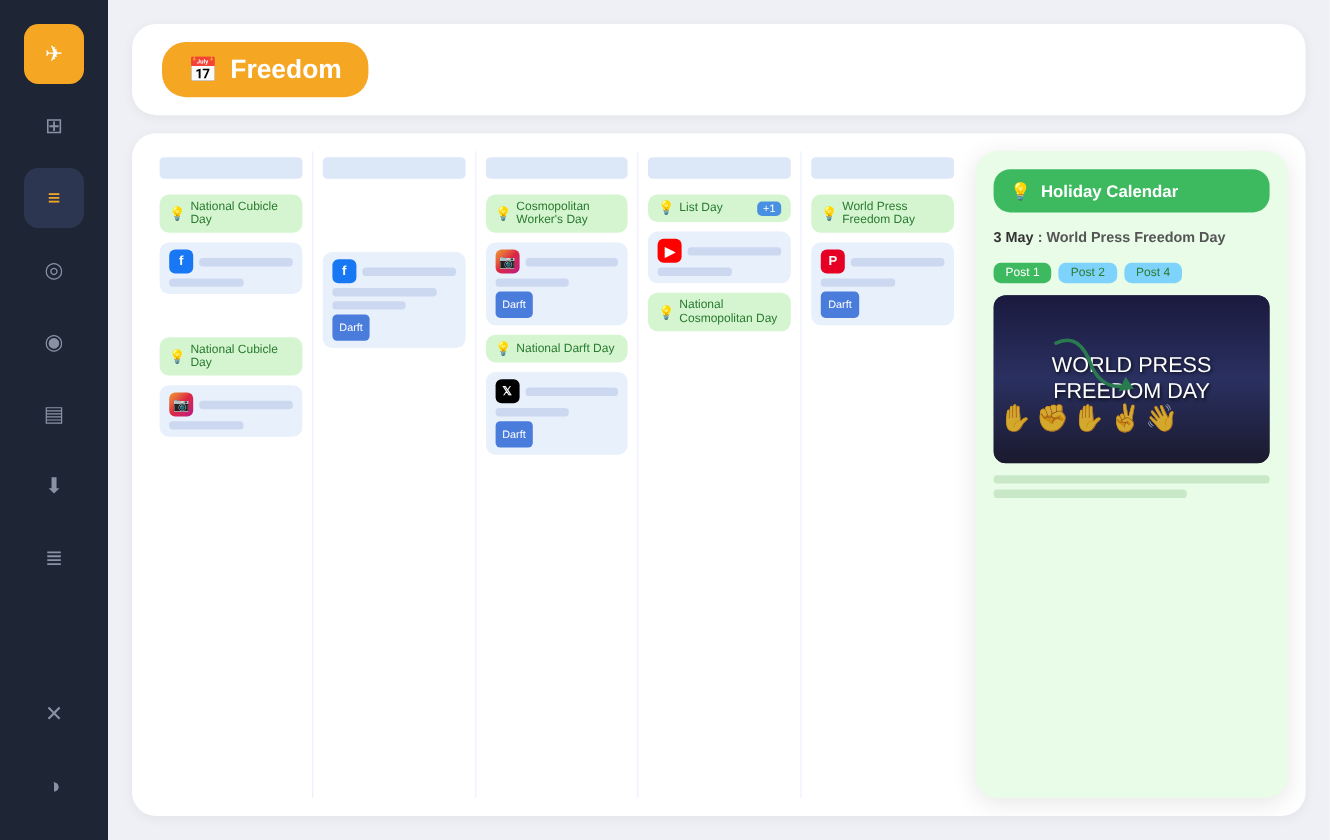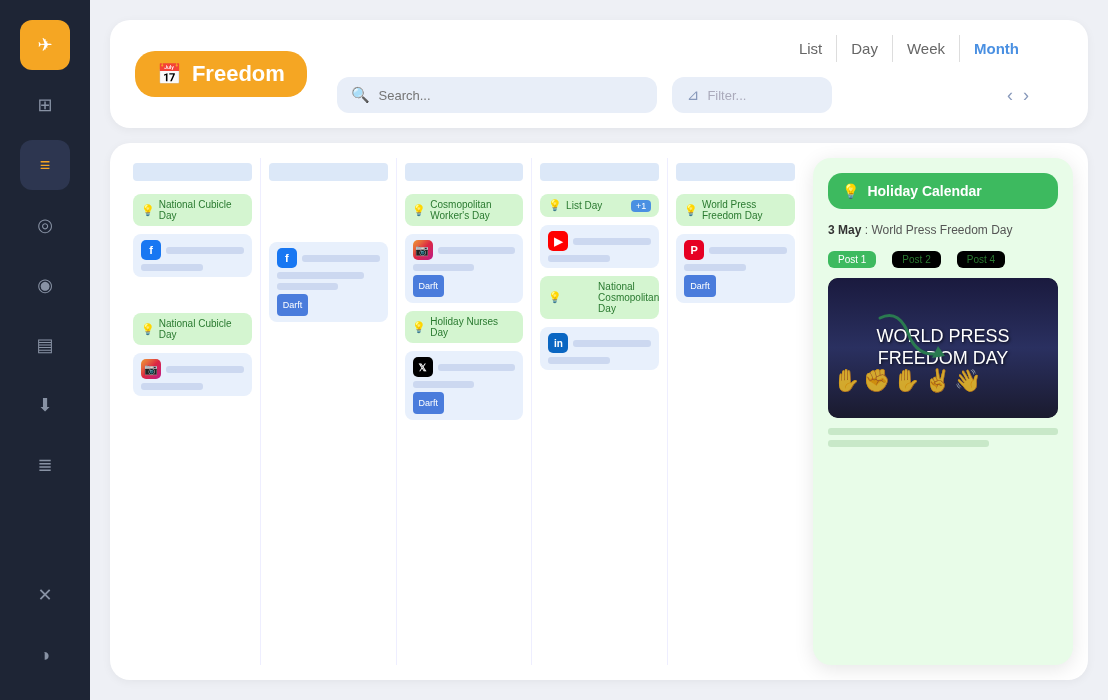--- a/index.html
+++ b/index.html
@@ -273,28 +273,29 @@
       align-items: center;
       gap: 8px;
       color: white;
       font-size: 14px;
       font-weight: 700;
     }
     .holiday-date {
       font-size: 12px;
       color: #555;
       padding: 4px 0;
+      font-weight: bold;
     }
     .holiday-date strong { color: #333; }
     .post-tabs {
       display: flex;
-      gap: 16px;
+      gap: 6px;
     }
     .post-tab {
-      background: #000000;
+      background: #7dd3fc;
       color: #2a7a30;
       font-size: 10px;
       padding: 3px 10px;
       border-radius: 6px;
       cursor: pointer;
     }
     .post-tab.active {
       background: #3dba5f;
       color: white;
     }
@@ -374,46 +375,20 @@
 </div>
 
 <div class="main-content">
 
   <div class="header-card">
     <div class="calendar-title-badge">
       <span class="cal-icon">📅</span>
       <span>Freedom</span>
     </div>
 
-    <div style="display:flex; flex-direction:column; gap:10px; flex:1; padding: 0 30px;">
-
-      <div style="display:flex; justify-content:flex-end; align-items:center;">
-        <div class="view-switcher">
-          <div class="view-item">List</div>
-          <div class="view-item">Day</div>
-          <div class="view-item">Week</div>
-          <div class="view-item active">Month</div>
-        </div>
-      </div>
-
-      <div class="toolbar-row">
-        <div class="search-box">
-          <span class="search-icon">🔍</span>
-          <input type="text" placeholder="Search..." style="">
-        </div>
-        <div class="filter-box">
-          <span class="filter-icon">⊿</span>
-          <span class="filter-placeholder">Filter...</span>
-        </div>
-        <div class="nav-arrows">
-          <span>‹</span>
-          <span>›</span>
-        </div>
-      </div>
-    </div>
   </div>
 
   <div class="calendar-card">
 
     <div class="calendar-grid">
 
       <div class="cal-col">
         <div class="col-header"></div>
         <div class="event-holiday">
           <span class="bulb">💡</span>
@@ -463,21 +438,21 @@
         <div class="event-post">
           <div class="post-header">
             <div class="social-icon si-ig">📷</div>
             <div class="text-line"></div>
           </div>
           <div class="text-line short"></div>
           <span class="darft-badge">Darft</span>
         </div>
         <div class="event-holiday">
           <span class="bulb">💡</span>
-          <span style="font-size:10px;">Holiday Nurses Day</span>
+          <span style="font-size:10px;">National Darft Day</span>
         </div>
         <div class="event-post">
           <div class="post-header">
             <div class="social-icon si-tw">𝕏</div>
             <div class="text-line"></div>
           </div>
           <div class="text-line short"></div>
           <span class="darft-badge">Darft</span>
         </div>
       </div>
@@ -493,28 +468,21 @@
         </div>
         <div class="event-post">
           <div class="post-header">
             <div class="social-icon si-yt">▶</div>
             <div class="text-line"></div>
           </div>
           <div class="text-line short"></div>
         </div>
         <div class="event-holiday">
           <span class="bulb">💡</span>
-          <span style="font-size:10px;margin-left:32px;">National Cosmopolitan Day</span>
-        </div>
-        <div class="event-post">
-          <div class="post-header">
-            <div class="social-icon si-li">in</div>
-            <div class="text-line"></div>
-          </div>
-          <div class="text-line short"></div>
+          <span style="font-size:10px;">National Cosmopolitan Day</span>
         </div>
       </div>
 
       <div class="cal-col">
         <div class="col-header"></div>
         <div class="event-holiday">
           <span class="bulb">💡</span>
           <span style="font-size:10px;">World Press Freedom Day</span>
         </div>
         <div class="event-post">

